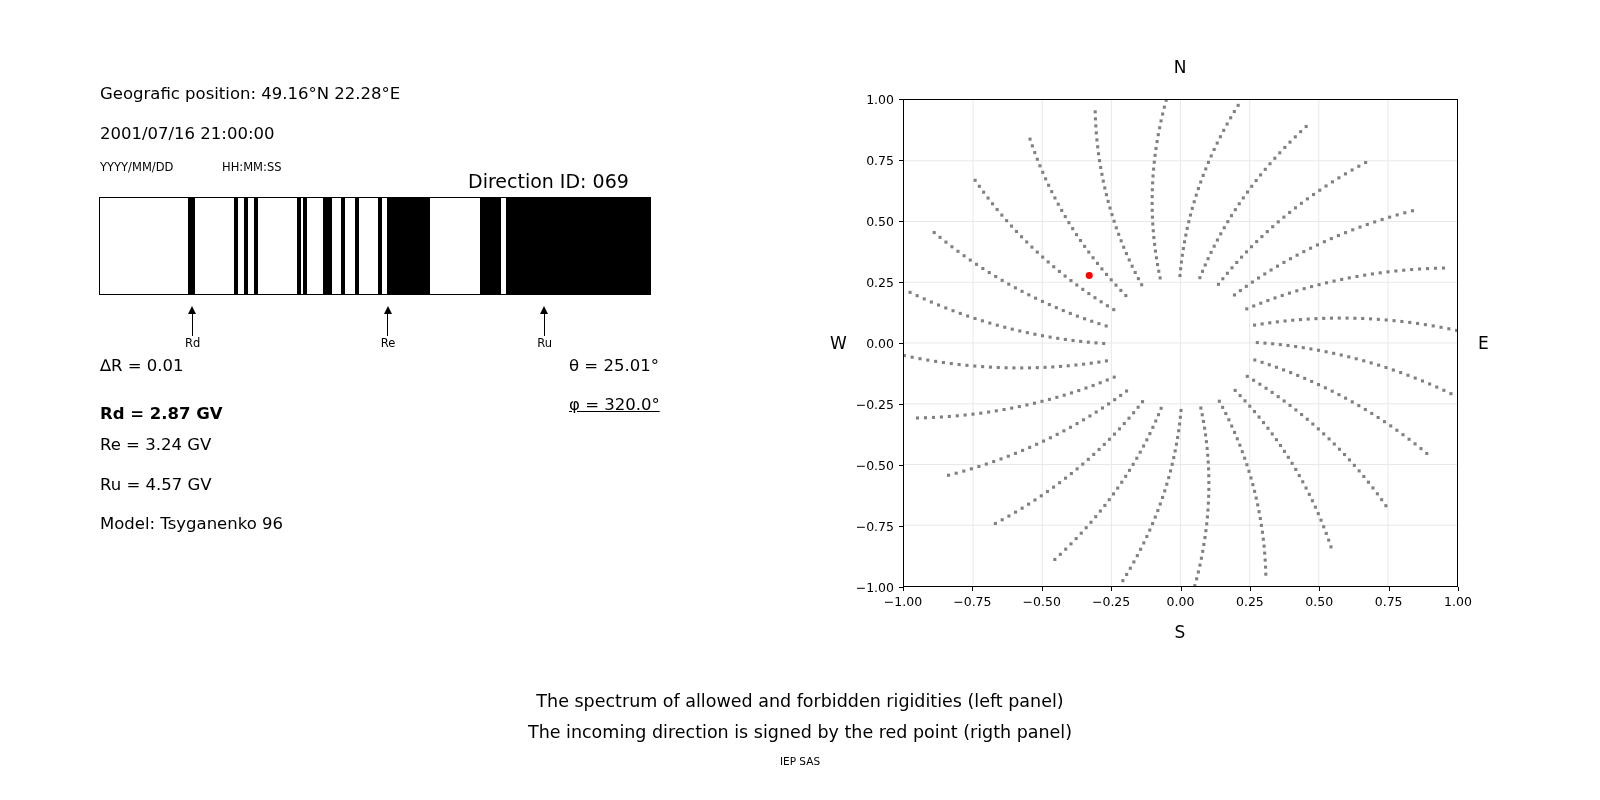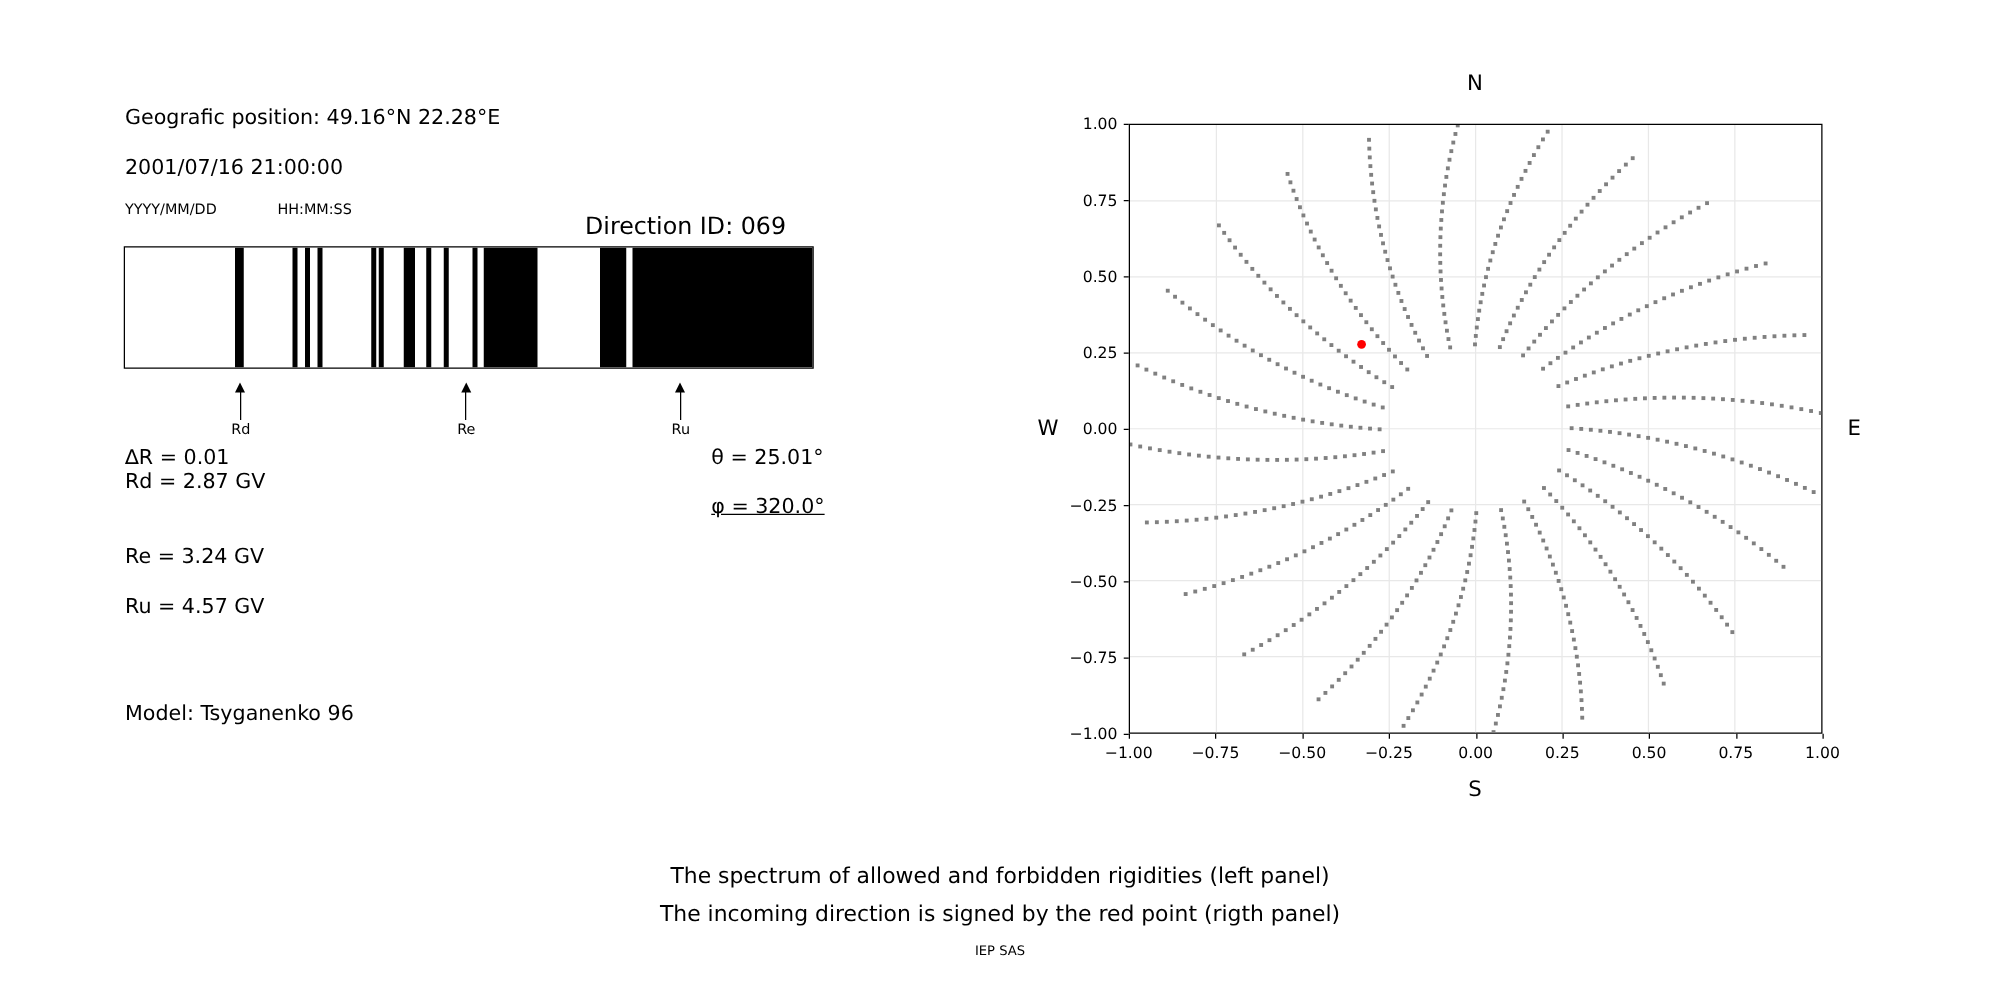--- a/index.html
+++ b/index.html
@@ -113,24 +113,24 @@
   .param {
     position: absolute;
     font-size: 16.5px;
     white-space: nowrap;
     color: #000;
   }
   .param-left  { left: 100px; }
   .param-right { left: 569px; }
 
   #p-dR    { top: 356px; }
-  #p-rd    { top: 375px; }
+  #p-rd    { top: 404px; font-weight: bold; }
   #p-re    { top: 435px; }
   #p-ru    { top: 475px; }
-  #p-model { top: 514px; margin-top: 47px; }
+  #p-model { top: 514px; }
   #p-theta { top: 356px; text-align: center; }
   #p-phi   { top: 395px; text-decoration: underline; }
 
   
   #right-panel {
     position: absolute;
     left: 800px; top: 0;
     width: 800px; height: 660px;
   }
   #plot-frame {
@@ -247,21 +247,21 @@
   <div class="param param-left" id="p-re">Re = 3.24 GV</div>
   <div class="param param-left" id="p-ru">Ru = 4.57 GV</div>
   <div class="param param-left" id="p-model">Model: Tsyganenko 96</div>
   <div class="param param-right" id="p-theta">θ = 25.01°</div>
   <div class="param param-right" id="p-phi">φ = 320.0°</div>
 <div class="marker" style="left: 191.623px;">
       <div class="head"></div>
       <div class="shaft"></div>
       <div class="mlabel">Rd</div>
     </div>
-    <div class="marker" style="left: 372px;">
+    <div class="marker" style="left: 387px;">
       <div class="head"></div>
       <div class="shaft"></div>
       <div class="mlabel">Re</div>
     </div>
     <div class="marker" style="left: 543.636px;">
       <div class="head"></div>
       <div class="shaft"></div>
       <div class="mlabel">Ru</div>
     </div>
   </div>

